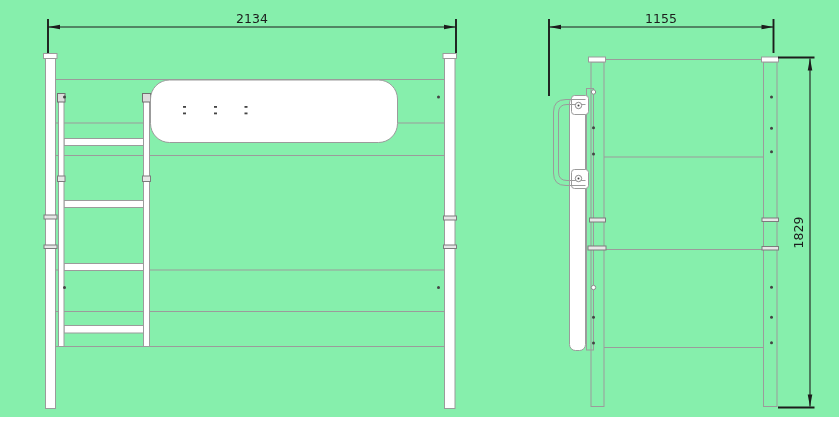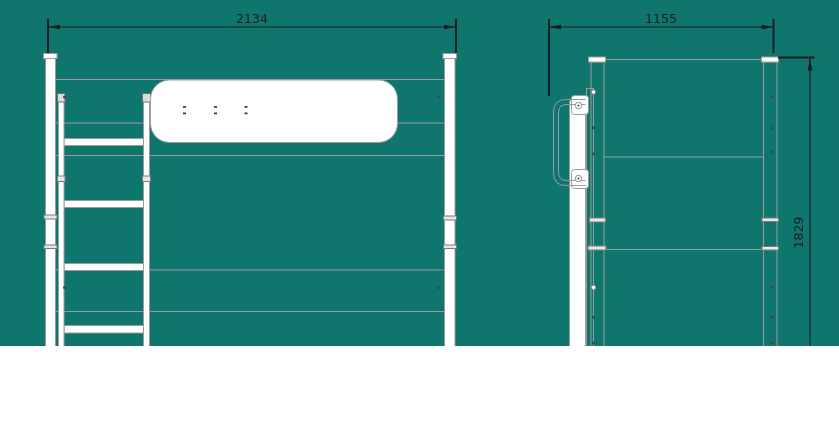--- a/index.html
+++ b/index.html
@@ -1,16 +1,16 @@
 <!DOCTYPE html>
 <html><head>
 <meta charset="utf-8">
 <style>
   html,body{margin:0;padding:0;background:#ffffff;}
-  .canvas{position:relative;width:839px;height:346px;background:#0f766e;overflow:hidden;
+  .canvas{position:relative;width:839px;height:417px;background:#86efac;overflow:hidden;
           font-family:"DejaVu Sans", sans-serif;}
   svg{display:block;}
   .ln   {stroke:#9b9b9b;stroke-width:1;fill:none;}
   .lnw  {stroke:#9b9b9b;stroke-width:1;fill:#ffffff;}
   .lnd  {stroke:#6f6f6f;stroke-width:1;fill:#dcdcdc;}
   .band {stroke:#7c7c7c;stroke-width:1;fill:#e7e7e7;}
   .dim  {stroke:#1c1c1c;stroke-width:1.1;fill:none;}
   .wit  {stroke:#1c1c1c;stroke-width:1.9;fill:none;}
   .arr  {fill:#1c1c1c;stroke:none;}
   .dot  {fill:#444444;stroke:none;}

